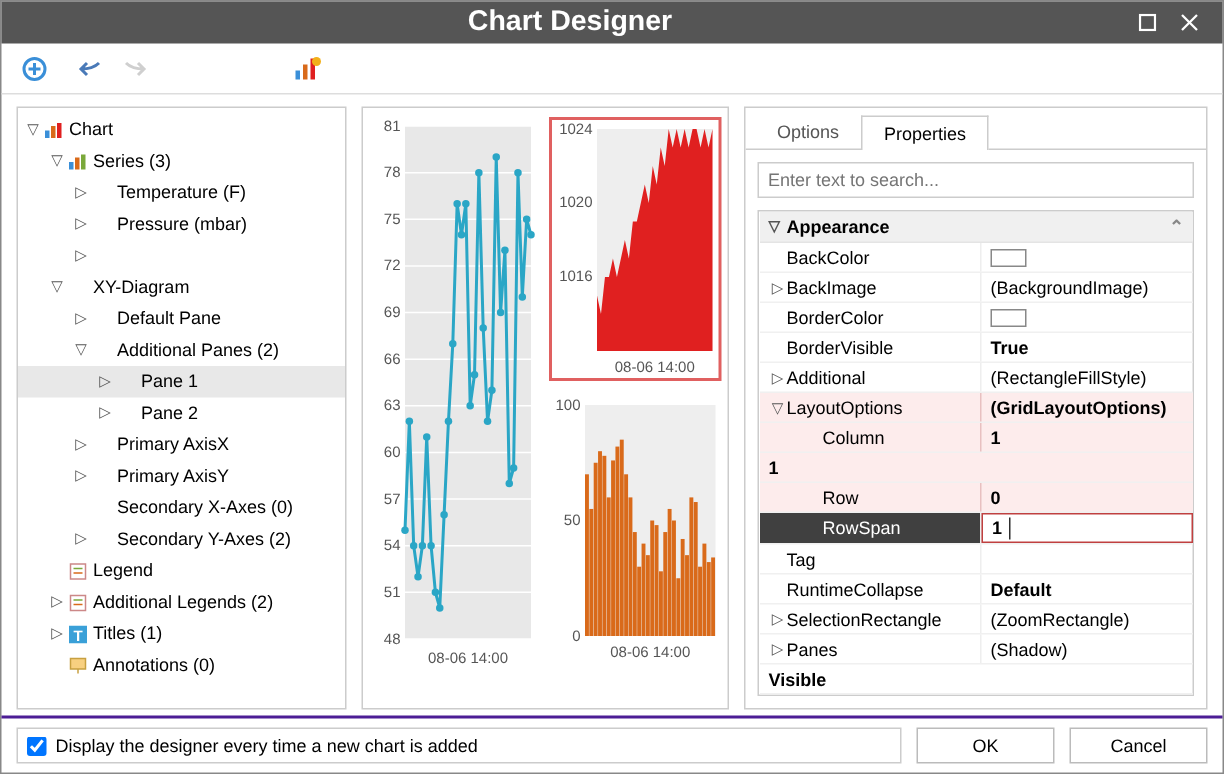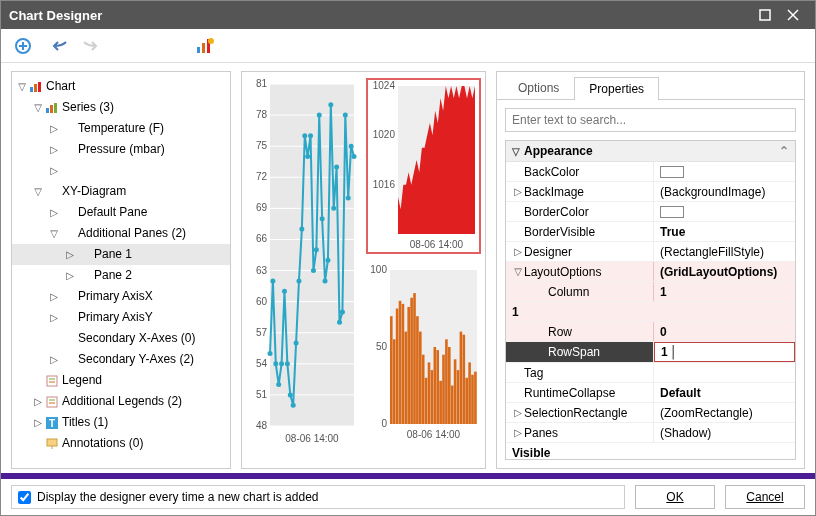--- a/index.html
+++ b/index.html
@@ -1,19 +1,19 @@
 <!DOCTYPE html>
 <html><head>
 <meta charset="utf-8">
 <style>
 * { box-sizing: border-box; margin: 0; padding: 0; font-family: "Segoe UI", Tahoma, sans-serif; font-size: 12px; }
 body { background: #fff; }
 .window { width: 816px; height: 516px; border: 1px solid #888; background: #fff; display: flex; flex-direction: column; }
 .titlebar { background: #555; color: #fff; height: 28px; display: flex; align-items: center; padding: 0 8px; }
-.titlebar .title { flex: 1; font-weight: 600; font-size: 13px; }
+.titlebar .title { flex: 1; font-weight: 600; font-size: 19px; text-align: center; }
 .titlebar .tbtn { width: 28px; height: 20px; display: flex; align-items: center; justify-content: center; color: #fff; cursor: pointer; }
 .toolbar { height: 34px; border-bottom: 1px solid #ddd; display: flex; align-items: center; padding: 0 12px; gap: 18px; }
 .toolbar .tbicon { width: 20px; height: 20px; display: flex; align-items: center; justify-content: center; cursor: pointer; }
 .content { flex: 1; display: flex; padding: 8px 10px 4px 10px; gap: 10px; overflow: hidden; }
 .panel { border: 1px solid #ccc; background: #fff; }
 .tree-panel { width: 220px; overflow: auto; padding: 4px 0; }
 .tree { list-style: none; }
 .tree li { white-space: nowrap; padding: 2px 0 2px 4px; display: flex; align-items: center; line-height: 17px; }
 .tree .indent { display: inline-block; }
 .tree .exp { width: 12px; color: #555; cursor: pointer; display: inline-flex; justify-content: center; font-size: 10px; }
@@ -38,23 +38,23 @@
 .propgrid .row .k { width: 148px; padding: 2px 4px 2px 6px; display: flex; align-items: center; border-right: 1px solid #eee; }
 .propgrid .row .k .rexp { width: 12px; font-size: 10px; color: #555; cursor: pointer; display: inline-flex; justify-content: center; }
 .propgrid .row .v { flex: 1; padding: 2px 6px; display: flex; align-items: center; }
 .propgrid .row .v.bold { font-weight: 600; }
 .propgrid .row.hl { background: #fdecec; }
 .propgrid .row.hl .k, .propgrid .row.hl .v { border-color: #e8c0c0; }
 .propgrid .row.sel .k { background: #404040; color: #fff; }
 .propgrid .row.sel .v { background: #fff; font-weight: 600; border: 1px solid #c04040; }
 .propgrid .row .pad1 { padding-left: 18px; }
 .propgrid .row .pad2 { padding-left: 42px; }
-.footer { display: flex; align-items: center; padding: 6px 10px; border-top: 6px solid #4c1d95; gap: 10px; }
+.footer { display: flex; align-items: center; padding: 6px 10px; border-top: 2px solid #4c1d95; gap: 10px; }
 .footer .chk { display: flex; align-items: center; gap: 6px; flex: 1; border: 1px solid #ccc; padding: 4px 6px; }
-.footer .btn { border: 1px solid #bbb; padding: 4px 0; width: 80px; text-align: center; cursor: pointer; background: #fff; text-decoration: underline; }
+.footer .btn { border: 1px solid #bbb; padding: 4px 0; width: 92px; text-align: center; cursor: pointer; background: #fff; }
 .swatch { width: 24px; height: 12px; border: 1px solid #888; background: #fff; display: inline-block; }
 svg { display: block; }
 </style>
 </head>
 <body>
 
 <div class="window">
   <div class="titlebar">
     <span class="title">Chart Designer</span>
     <div class="tbtn">
@@ -399,21 +399,21 @@
             </div>
           <div class="row">
               <div class="k pad1">
                 <span>BorderVisible</span>
               </div>
               <div class="v bold">True</div>
             </div>
           <div class="row">
               <div class="k">
                 <span class="rexp">▷</span>
-                <span>Designer</span>
+                <span>Additional</span>
               </div>
               <div class="v">(RectangleFillStyle)</div>
             </div>
           <div class="row hl">
               <div class="k">
                 <span class="rexp">▽</span>
                 <span>LayoutOptions</span>
               </div>
               <div class="v bold">(GridLayoutOptions)</div>
             </div>

